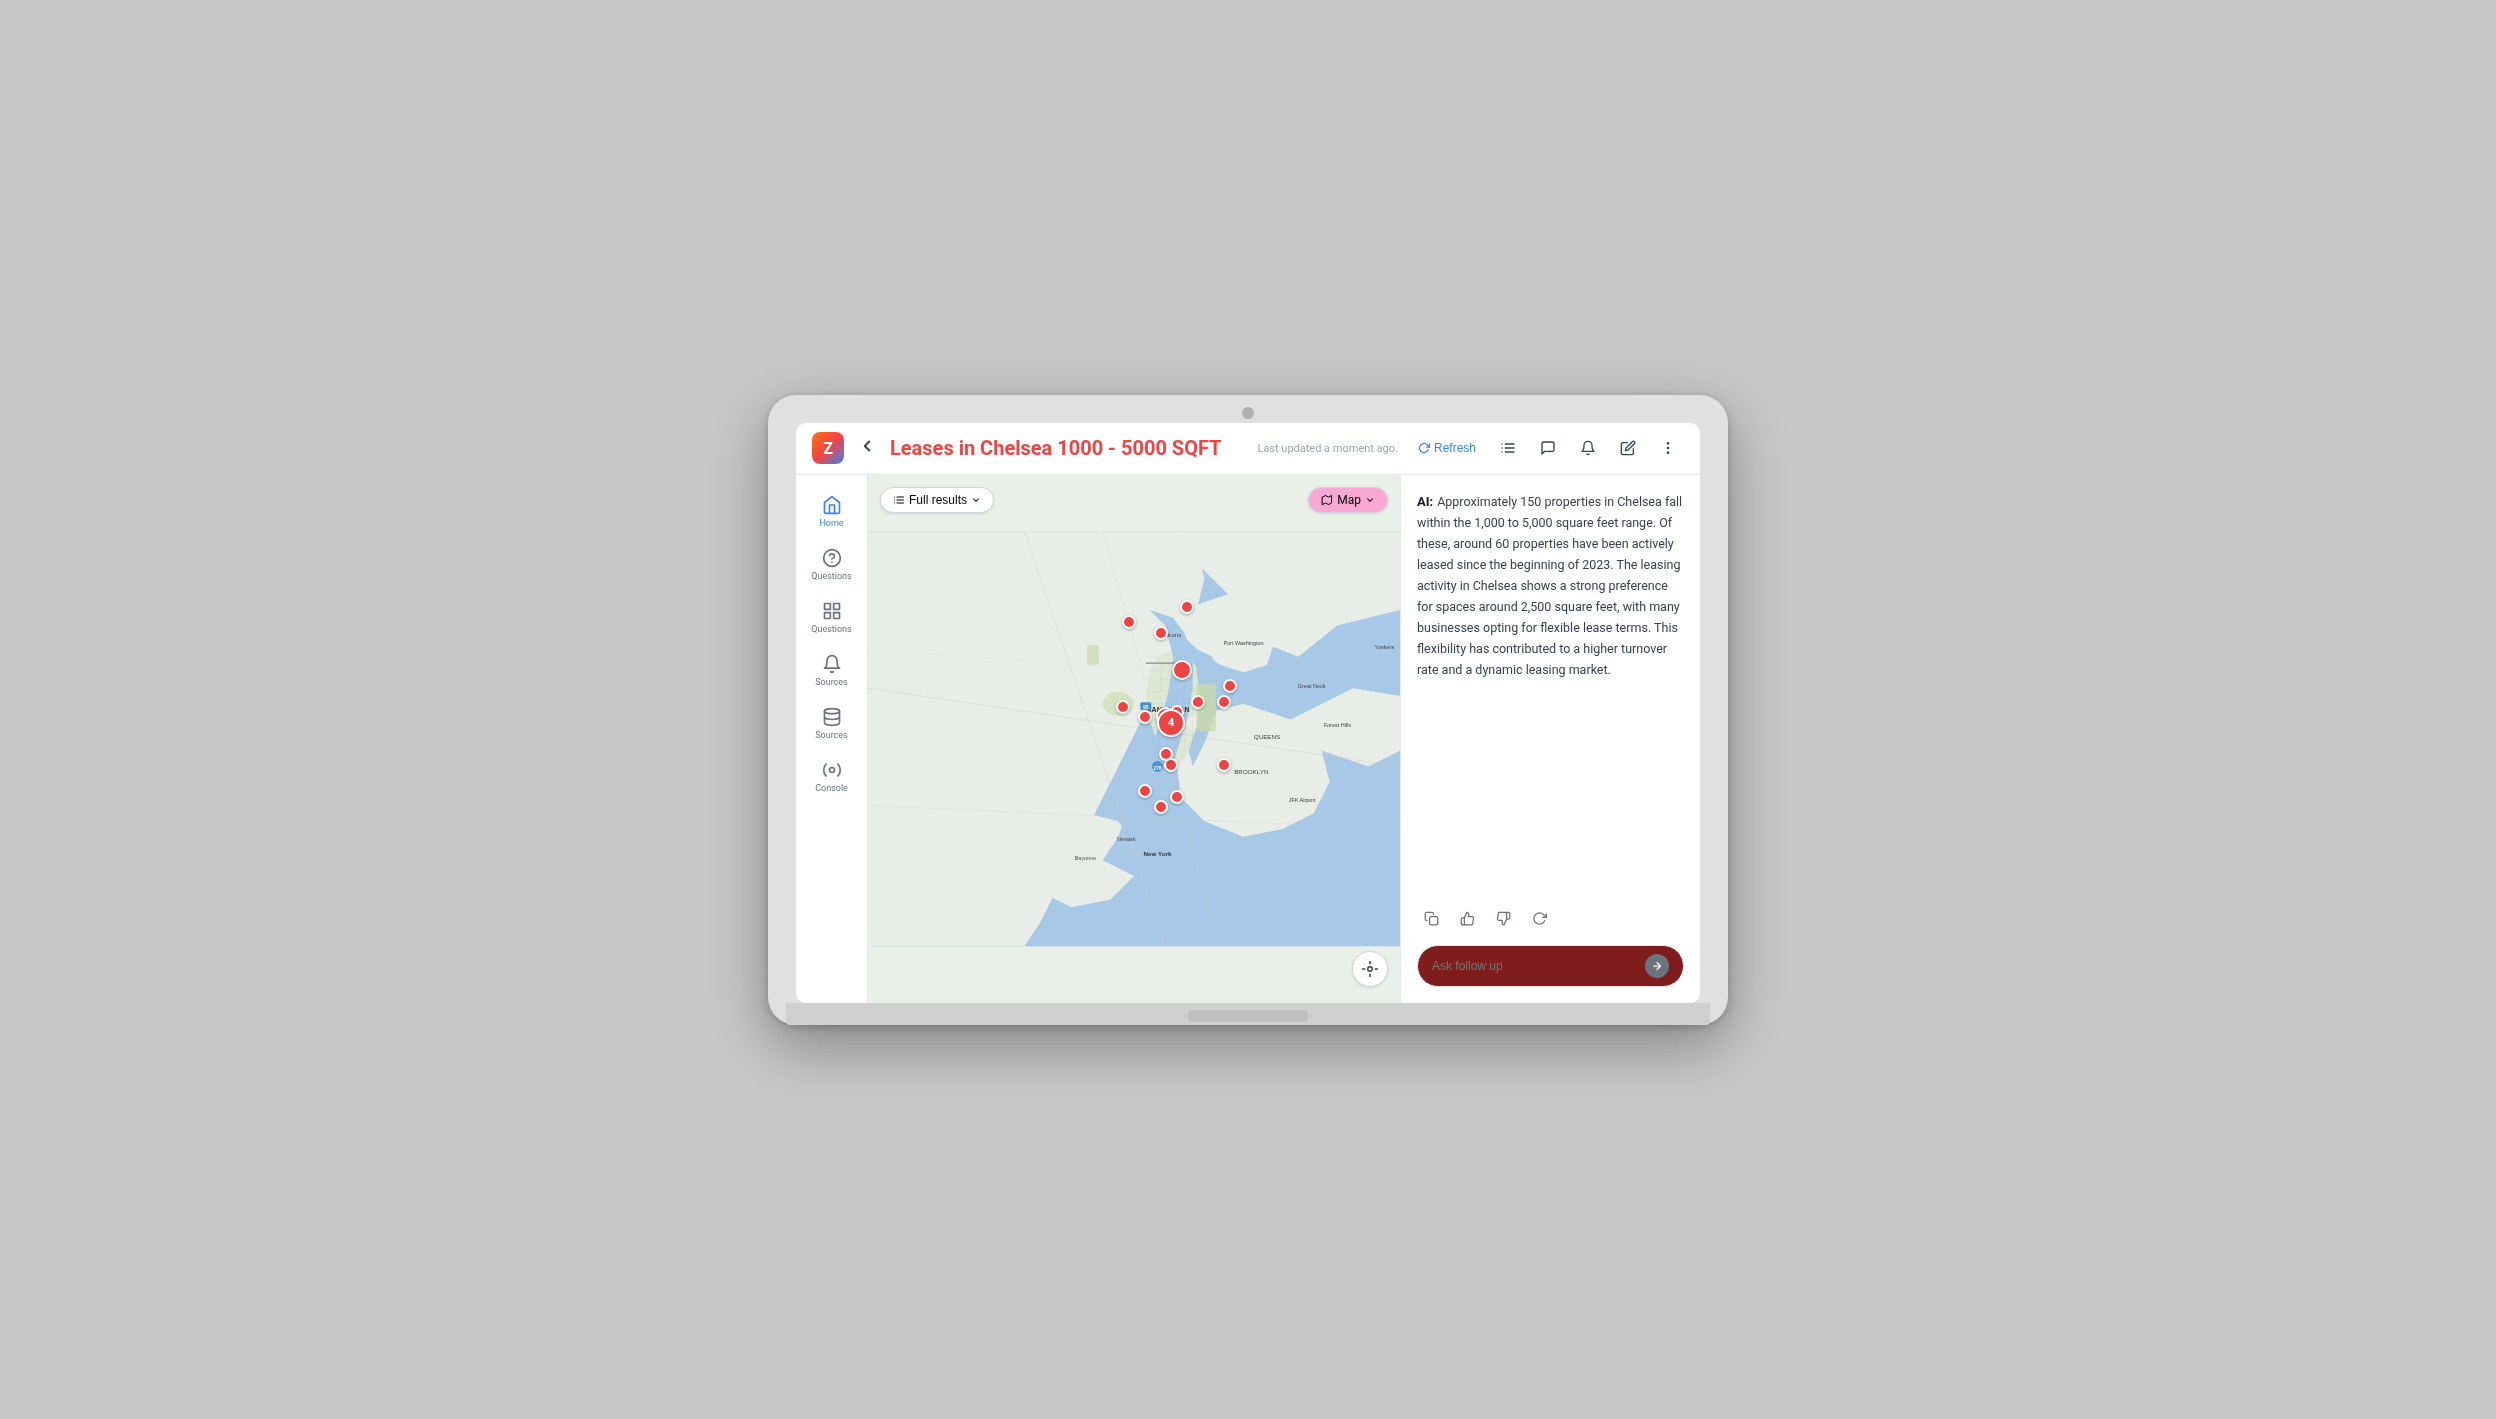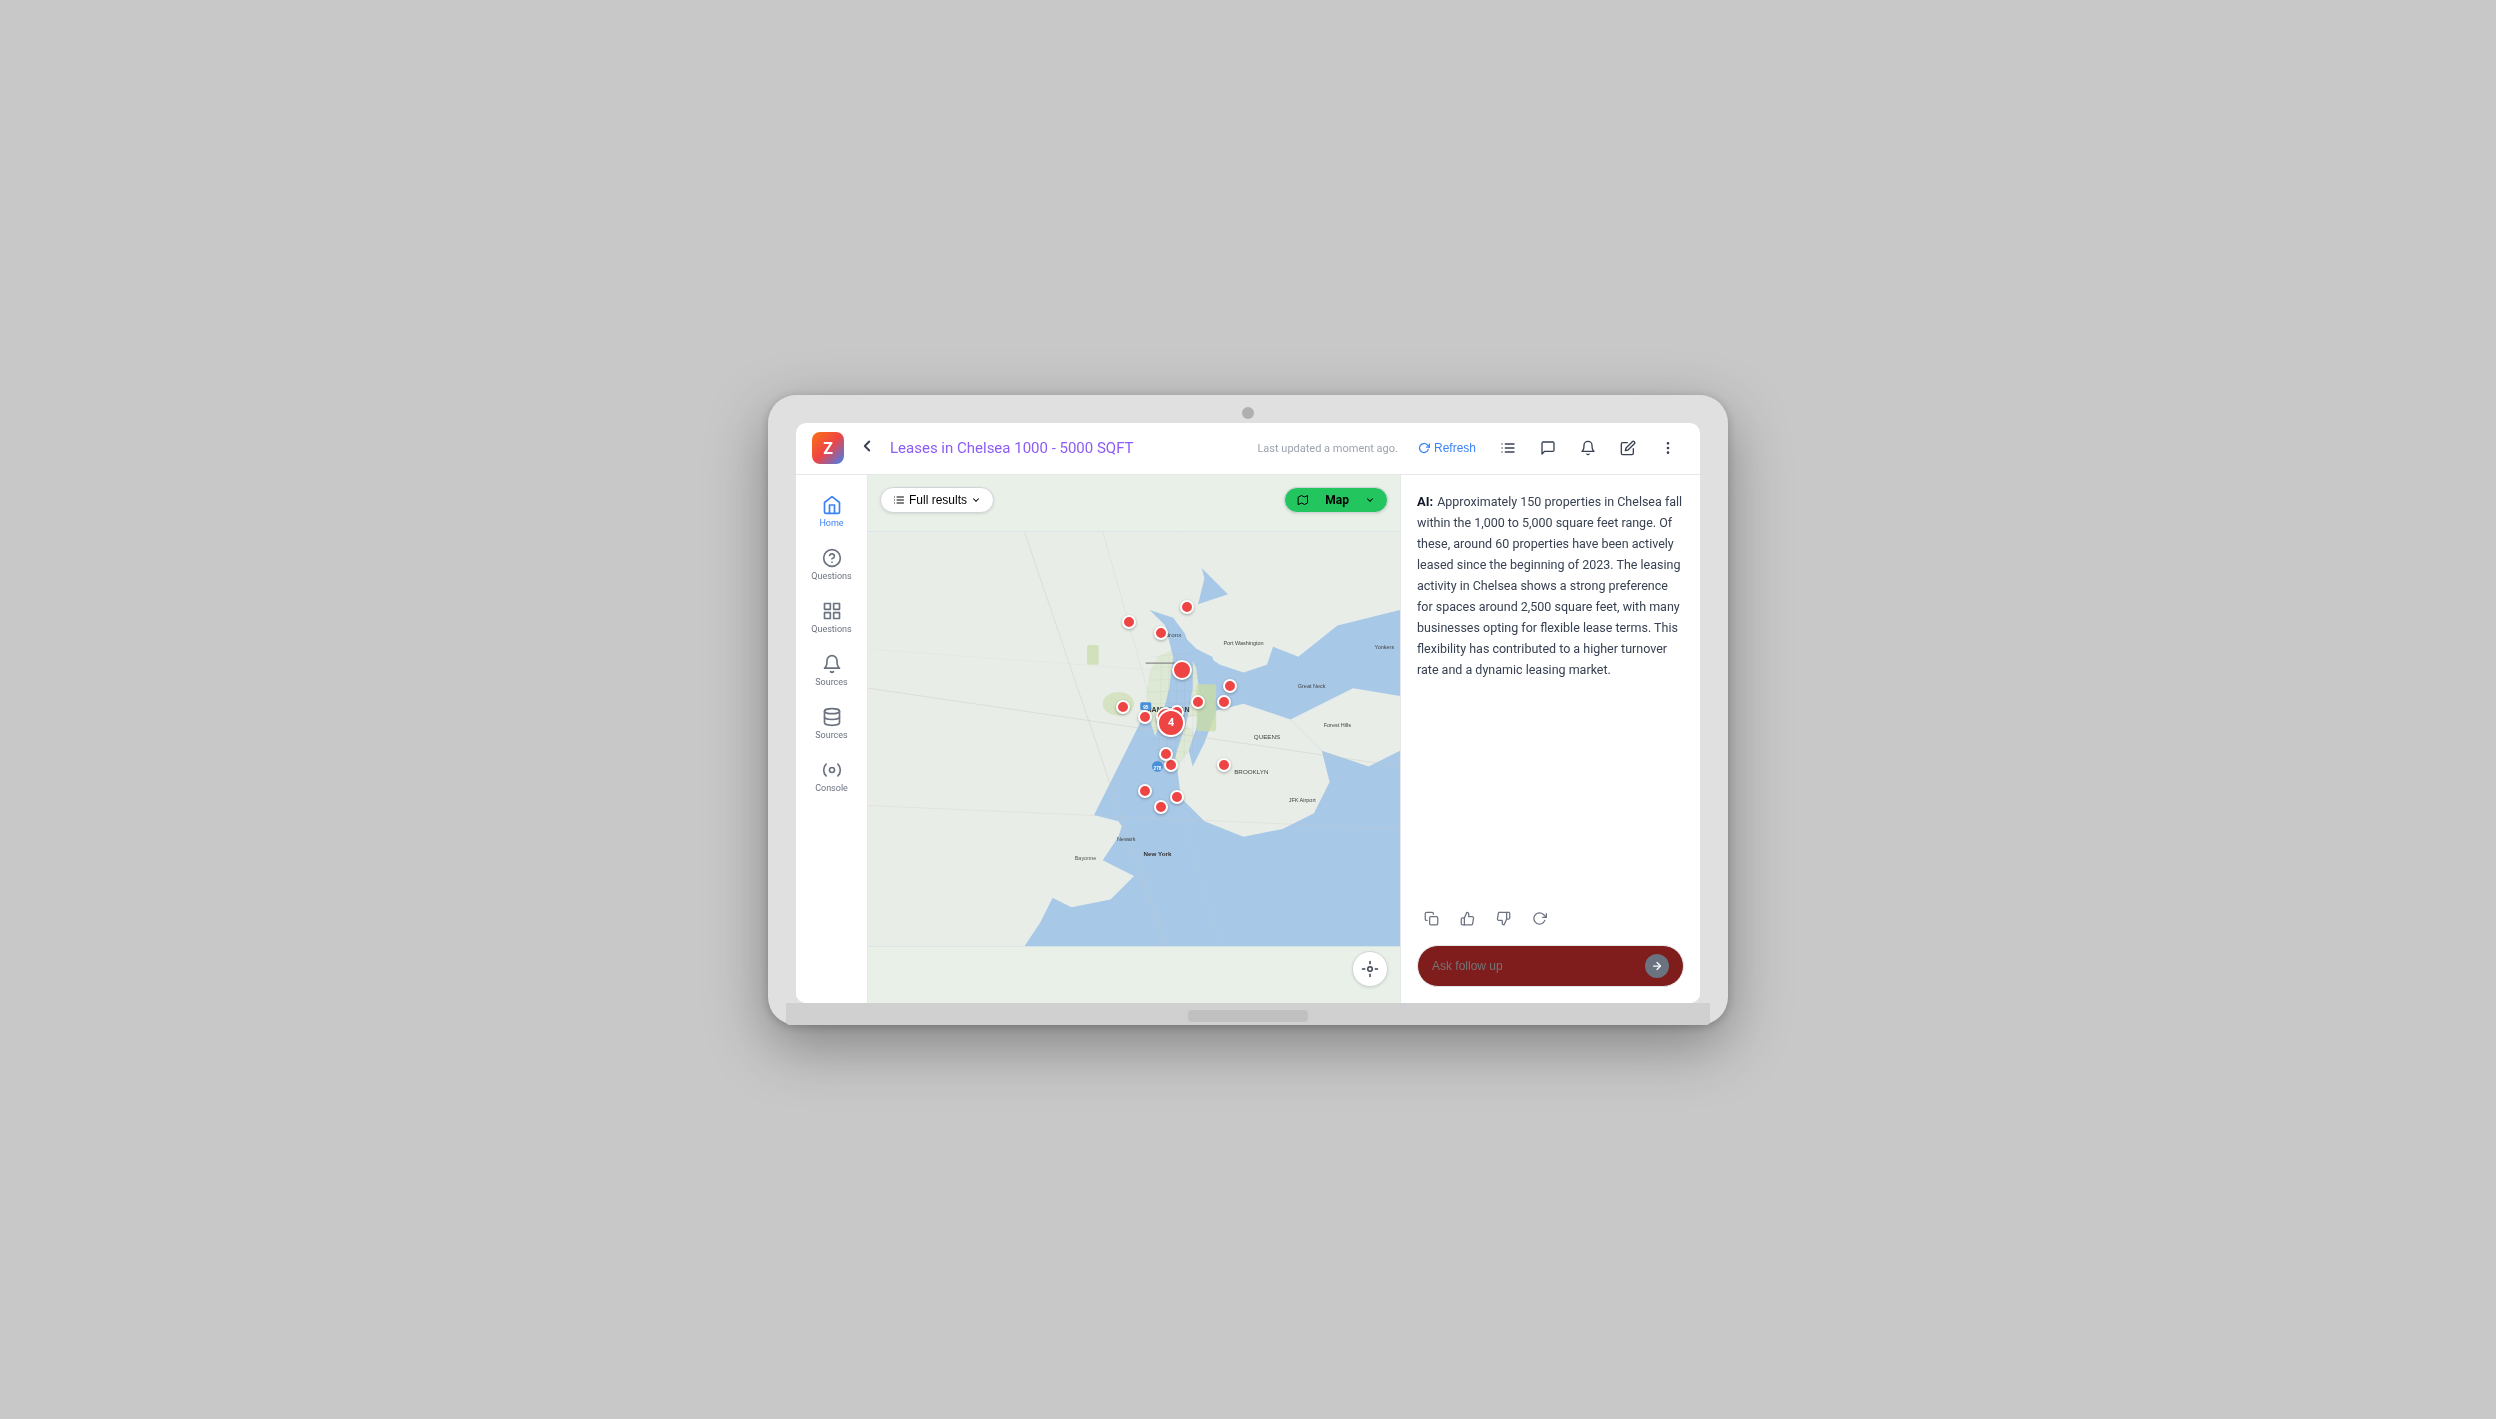--- a/index.html
+++ b/index.html
@@ -84,23 +84,23 @@
       flex-shrink: 0;
     }
     .back-btn {
       color: #374151;
       font-size: 18px;
       cursor: pointer;
       padding: 4px;
       border-radius: 4px;
     }
     .page-title {
-      font-size: 15px;
-      font-weight: 400;
-      color: #8b5cf6;
+      font-size: 20px;
+      font-weight: 700;
+      color: #ef4444;
       flex: 1;
     }
     .top-bar-right {
       display: flex;
       align-items: center;
       gap: 8px;
     }
     .last-updated {
       font-size: 11px;
       color: #9ca3af;
@@ -189,32 +189,31 @@
       cursor: pointer;
       display: flex;
       align-items: center;
       gap: 4px;
       box-shadow: 0 1px 3px rgba(0,0,0,0.1);
     }
     .map-type-btn {
       position: absolute;
       top: 12px;
       right: 12px;
-      background: #22c55e;
+      background: #f9a8d4;
       border: 1px solid #d1d5db;
       border-radius: 20px;
       padding: 5px 12px;
       font-size: 12px;
       cursor: pointer;
       display: flex;
       align-items: center;
-      gap: 16px;
+      gap: 4px;
       box-shadow: 0 1px 3px rgba(0,0,0,0.1);
       z-index: 10;
-      font-weight: bold;
     }
     .location-btn {
       position: absolute;
       bottom: 16px;
       right: 12px;
       width: 36px;
       height: 36px;
       background: white;
       border: 1px solid #d1d5db;
       border-radius: 50%;

